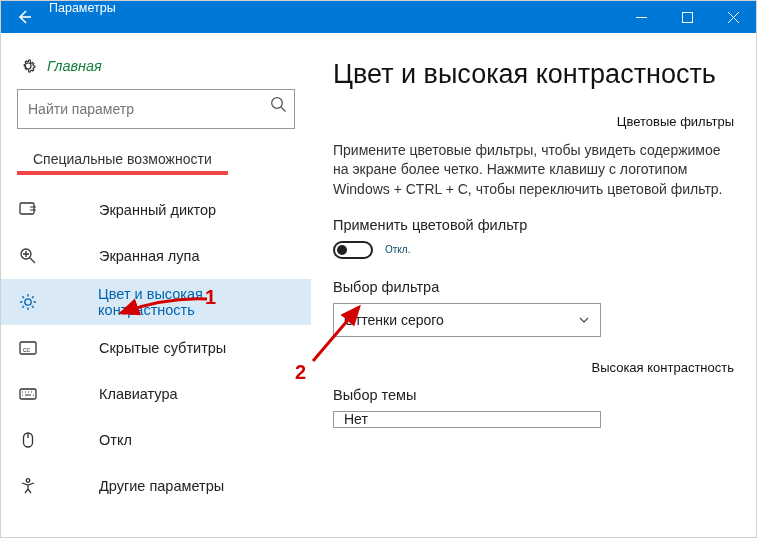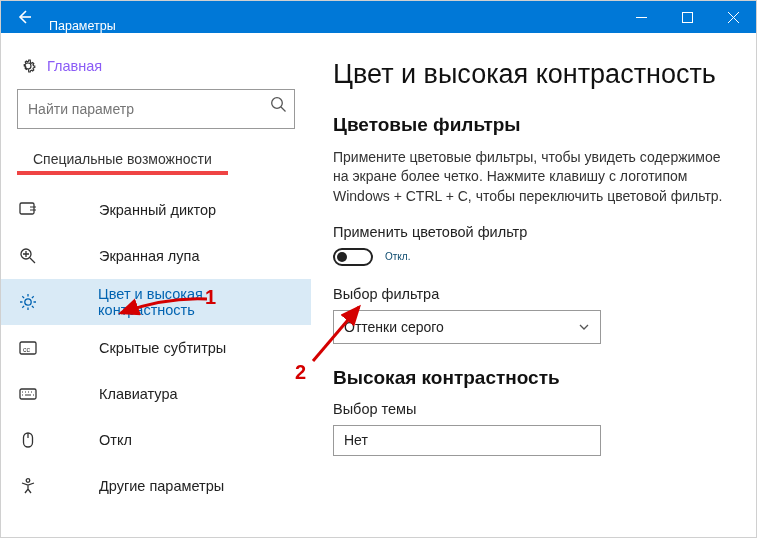--- a/index.html
+++ b/index.html
@@ -1,46 +1,46 @@
 <!DOCTYPE html>
 <html><head>
 <meta charset="utf-8">
 <style>
   * { box-sizing: border-box; margin: 0; padding: 0; font-family: "Segoe UI", Tahoma, sans-serif; }
   html, body { width: 757px; height: 538px; overflow: hidden; background: #fff; }
   .window { width: 757px; height: 538px; border: 1px solid #d0d0d0; display: flex; flex-direction: column; }
-  .titlebar { height: 32px; background: #0078d7; display: flex; align-items: flex-end; color: #fff; }
+  .titlebar { height: 32px; background: #0078d7; display: flex; align-items: flex-start; color: #fff; }
   .titlebar .back { width: 46px; height: 32px; display: flex; align-items: center; justify-content: center; }
   .titlebar .title { font-size: 12.5px; padding-left: 2px; flex: 1; }
   .titlebar .winbtn { width: 46px; height: 32px; display: flex; align-items: center; justify-content: center; }
   .content { flex: 1; display: flex; overflow: hidden; }
   .sidebar { width: 310px; padding: 18px 0 0 0; display: flex; flex-direction: column; }
   .home-row { display: flex; align-items: center; padding: 6px 16px 14px 16px; }
   .home-row .icon { width: 22px; display: flex; justify-content: center; }
-  .home-row .lbl { font-size: 14.5px; padding-left: 8px; color: #8b5cf6; }
+  .home-row .lbl { font-size: 14.5px; padding-left: 8px; color: #15803d; font-style: italic; }
   .search-box { margin: 0 16px 18px 16px; position: relative; }
   .search-box input { width: 100%; height: 40px; border: 1px solid #999; font-size: 14px; padding: 0 34px 0 10px; color: #666; }
   .search-box .sicon { position: absolute; right: 8px; top: 7px; }
   .section-header { font-size: 14px; color: #333; padding: 4px 16px 4px 16px; border-bottom: 4px solid #ef4444; margin: 0 16px 12px 4px; display: inline-block; }
   .nav-item { display: flex; align-items: center; height: 46px; padding: 0 16px; cursor: default; gap: 48px; }
   .nav-item.active { background: #d9eaf6; }
   .nav-item .icon { width: 22px; display: flex; justify-content: center; color: #333; }
   .nav-item.active .icon, .nav-item.active .lbl { color: #0063b1; }
   .nav-item .lbl { font-size: 14.5px; padding-left: 12px; color: #222; }
   .main { flex: 1; padding: 26px 22px 0 22px; overflow: hidden; }
   .main h1 { font-size: 27px; font-weight: 400; color: #111; margin-bottom: 24px; }
-  .main h2 { font-size: 19px; font-weight: 700; color: #111; margin-bottom: 12px; }
+  .main h2 { font-size: 13px; font-weight: 400; color: #111; margin-bottom: 12px; text-align: right; }
   .main p.desc { font-size: 14px; color: #333; line-height: 1.38; margin-bottom: 18px; }
   .setting-label { font-size: 14.5px; color: #222; margin-bottom: 8px; }
   .toggle-row { display: flex; align-items: center; margin-bottom: 20px; }
   .toggle { width: 40px; height: 18px; border: 2px solid #222; border-radius: 10px; position: relative; margin-right: 12px; }
   .toggle .knob { position: absolute; left: 2px; top: 2px; width: 10px; height: 10px; background: #222; border-radius: 50%; }
   .toggle-text { font-size: 10px; color: #0c4a6e; }
   .dropdown { width: 268px; height: 33px; border: 1px solid #999; display: flex; align-items: center; justify-content: space-between; padding: 16px 10px; font-size: 14px; color: #222; margin-bottom: 23px; }
-  .dropdown2 { width: 268px; height: 31px; border: 1px solid #999; display:flex; align-items:center; padding: 0 10px; font-size: 14px; color: #222; }
+  .dropdown2 { width: 268px; height: 17px; border: 1px solid #999; display:flex; align-items:center; padding: 0 10px; font-size: 14px; color: #222; }
   
   .anno { position: absolute; pointer-events: none; }
   .anno-num { font-family: Arial, sans-serif; font-size: 20px; font-weight: bold; color: #d40000; }
   .window { position: relative; }
   svg { display: block; }
 </style>
 </head>
 <body>
 
 <div class="window">

